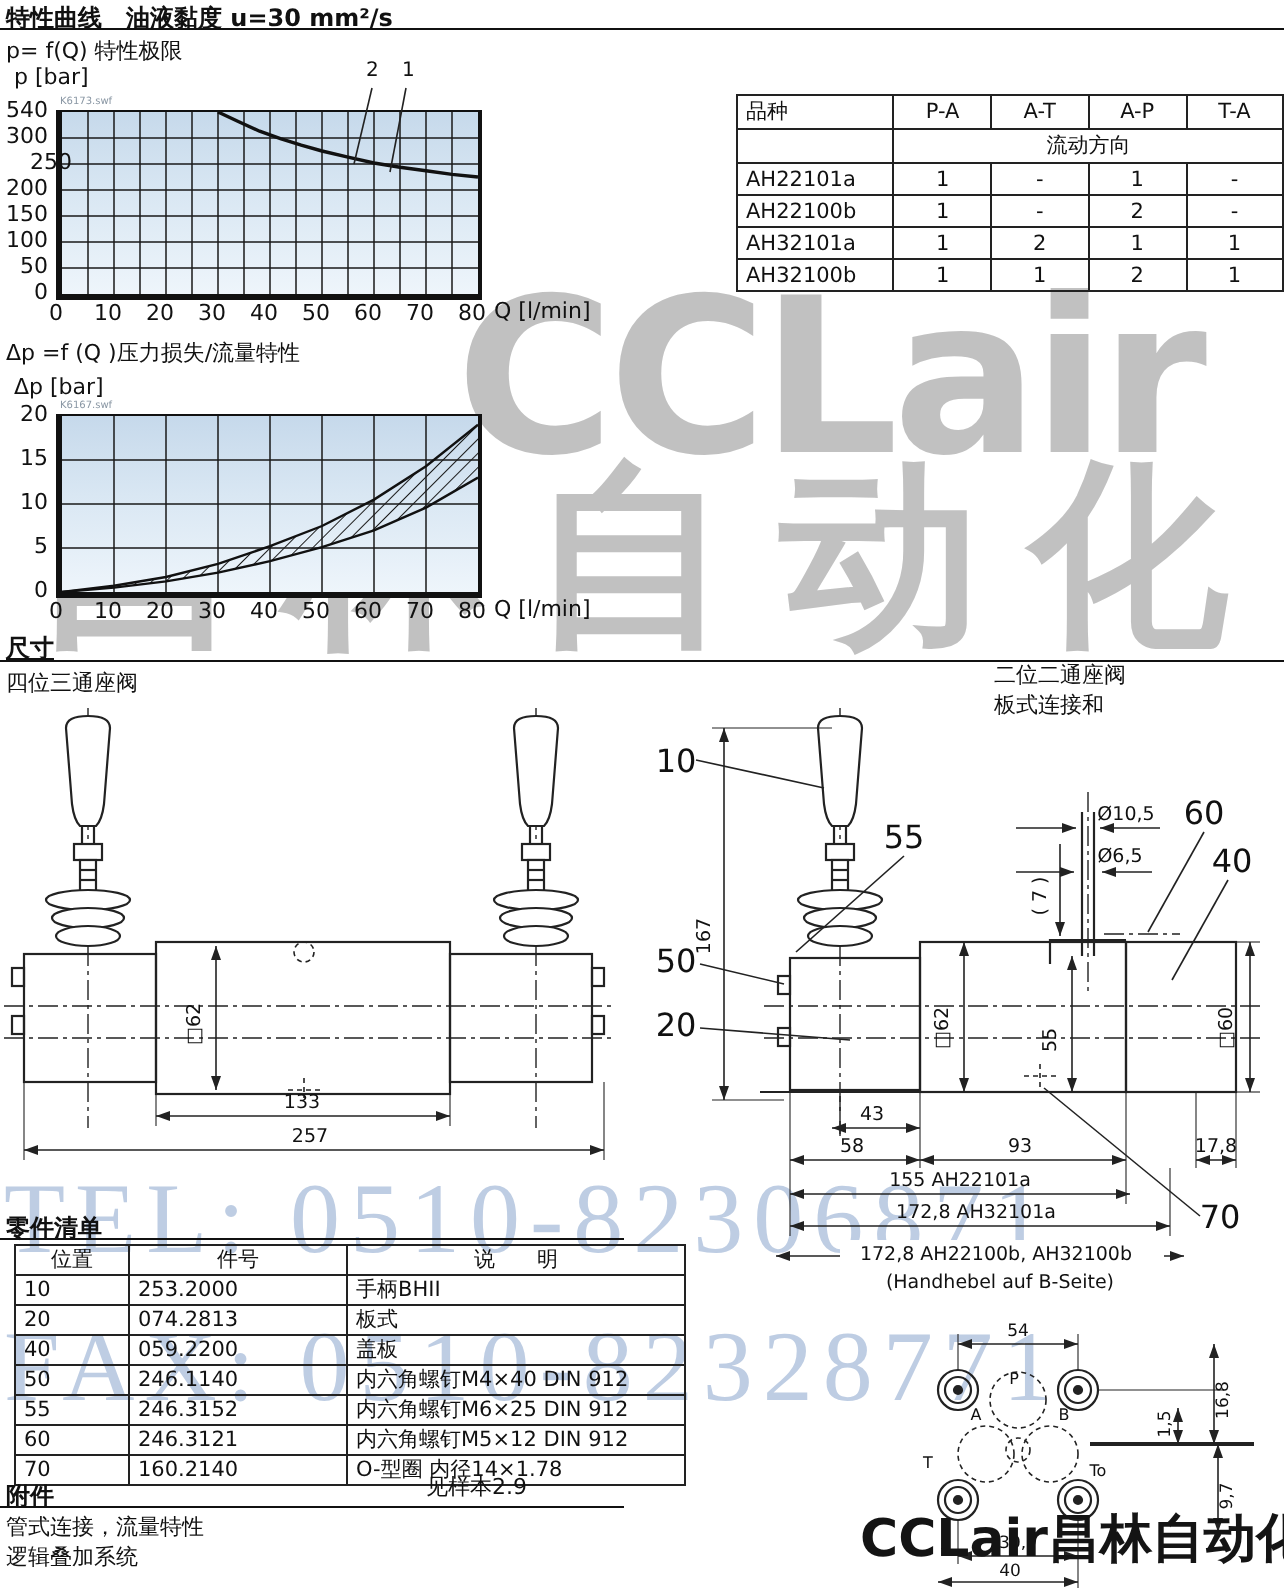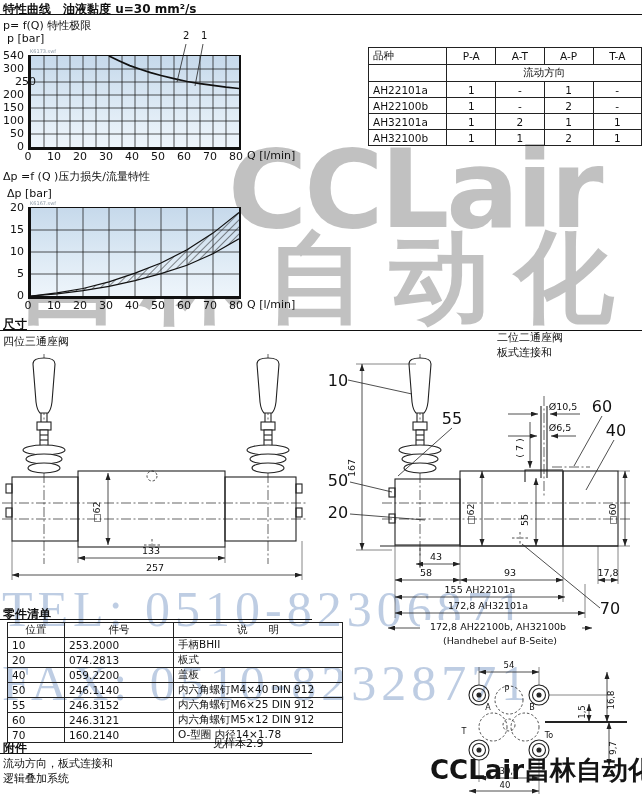--- a/index.html
+++ b/index.html
@@ -361,21 +361,21 @@
         <tr>
           <td>70</td>
           <td>160.2140</td>
           <td>O-型圈  内径14×1.78</td>
         </tr>
       </tbody>
   </table>
 
   <div class="abs b" style="left:3px;top:740px;font-size:12px;">附件</div>
   <div class="rule" style="left:0;top:753px;width:312px;"></div>
-  <div class="abs fs11" style="left:3px;top:756px;">流动方向，板式连接和</div>
+  <div class="abs fs11" style="left:3px;top:756px;">管式连接，流量特性</div>
   <div class="abs fs11" style="left:3px;top:771px;">逻辑叠加系统</div>
   <div class="abs fs11" style="left:213px;top:736px;">见样本2.9</div>
 
   <div class="logo">
     <span>CCLair</span><span>昌林自动化</span>
   </div>
 
 <span class="tick" style="left:24px;top:146px;transform:translate(-100%,-50%);">0</span>
     <span class="tick" style="left:24px;top:133px;transform:translate(-100%,-50%);">50</span>
     <span class="tick" style="left:24px;top:120px;transform:translate(-100%,-50%);">100</span>

